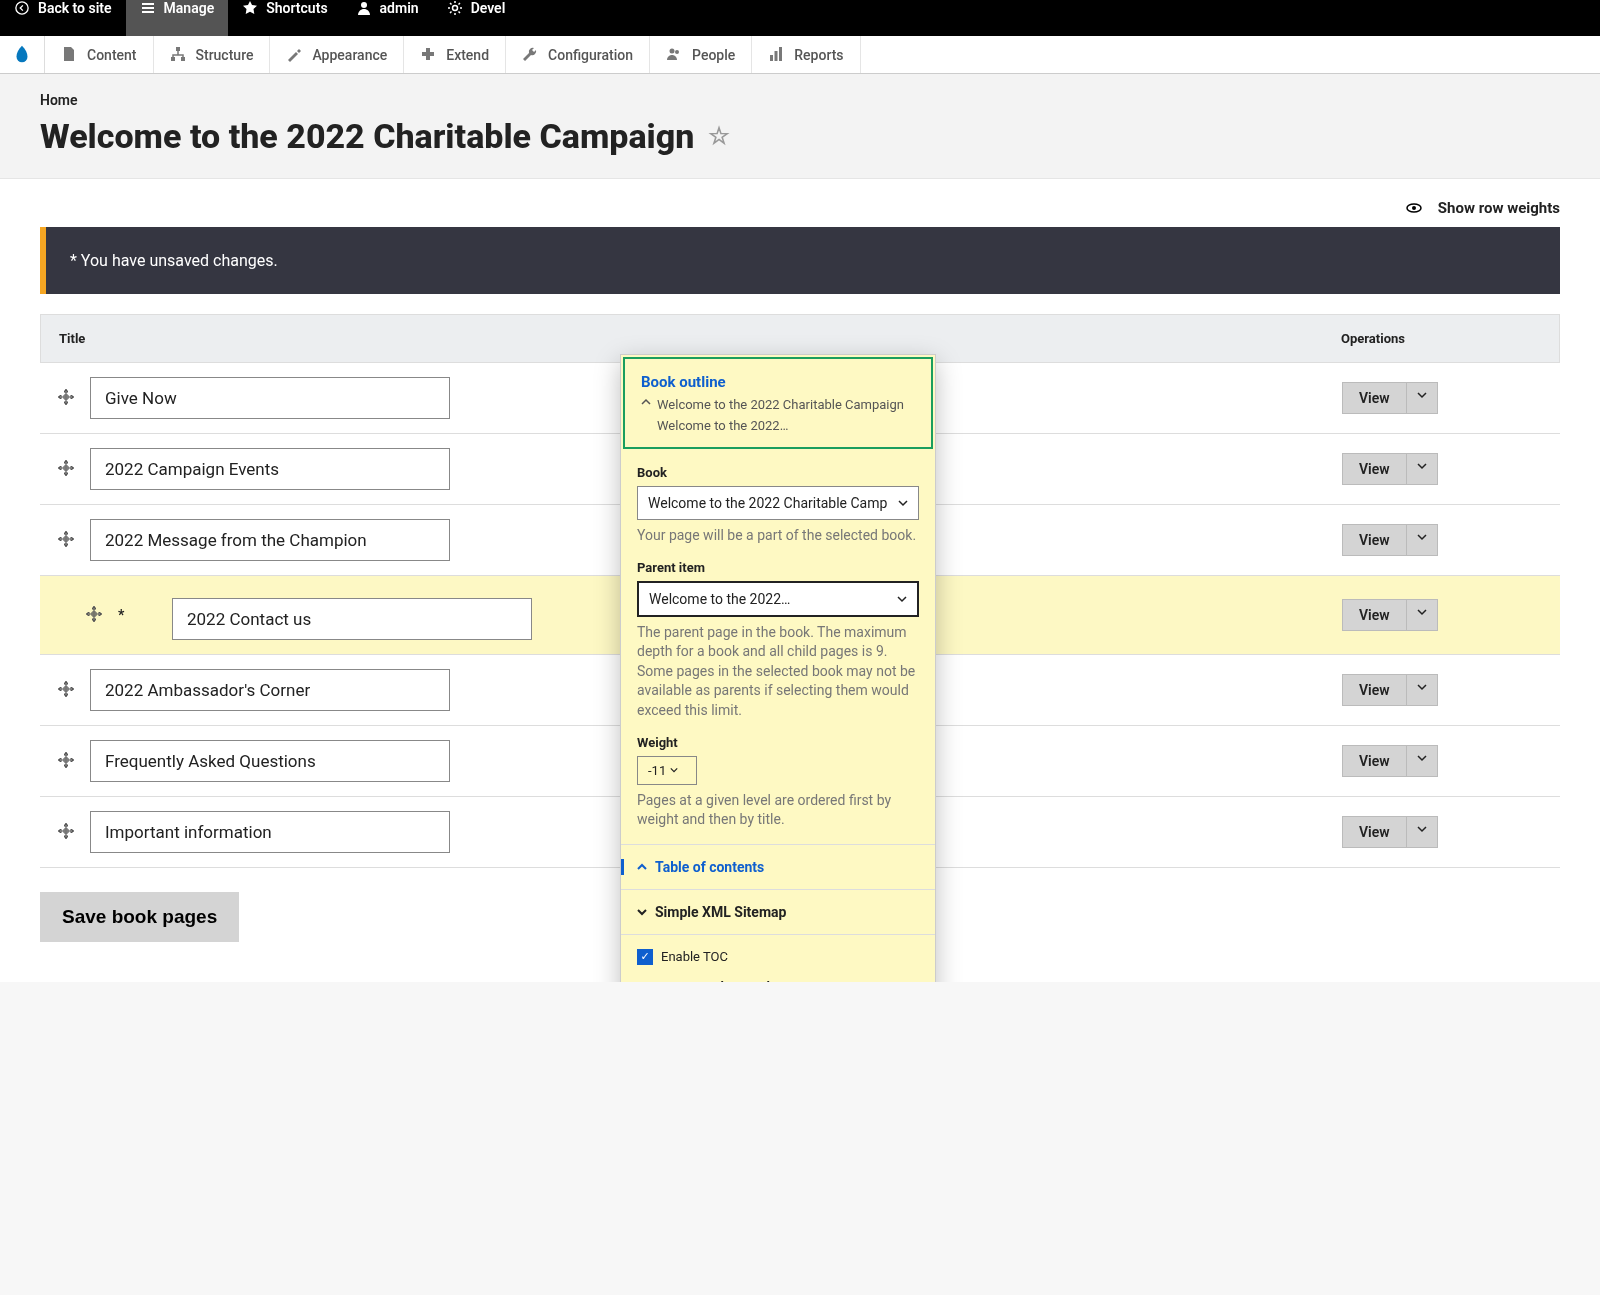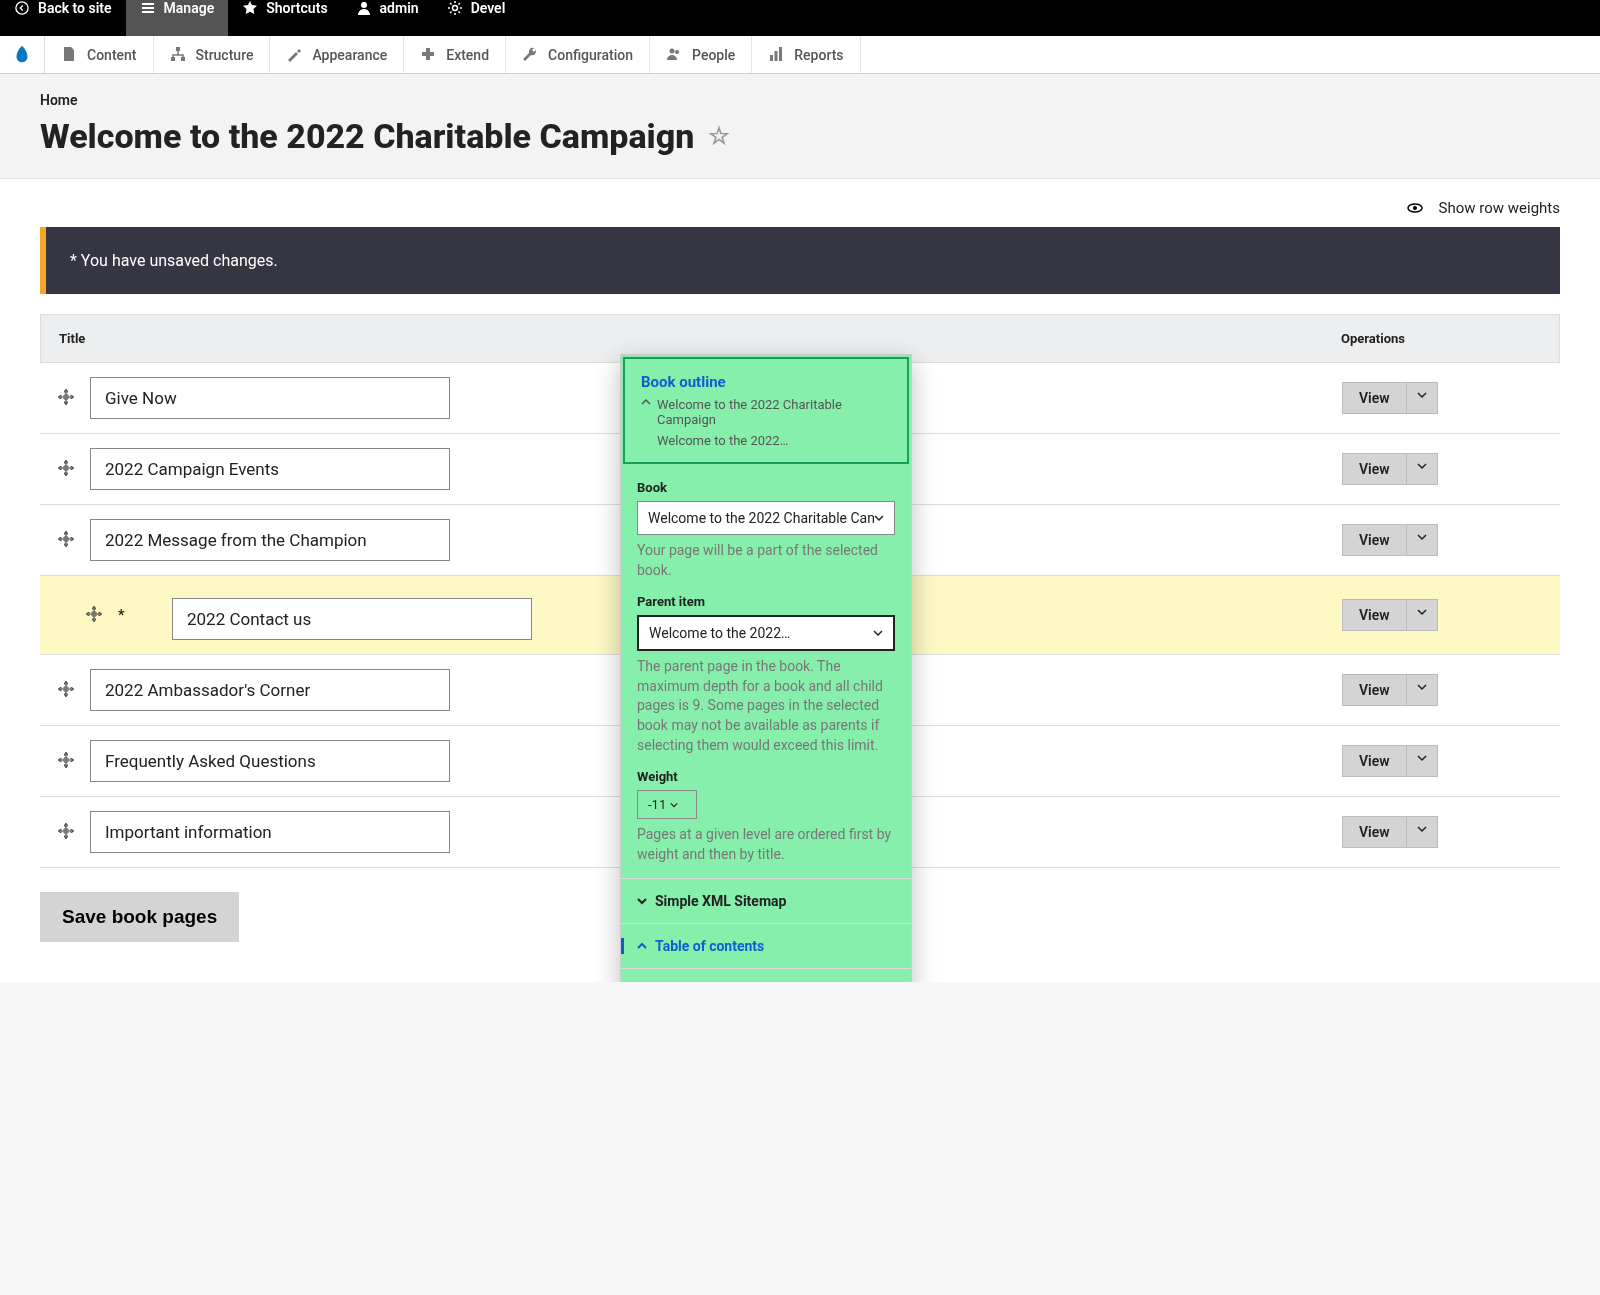--- a/index.html
+++ b/index.html
@@ -19,21 +19,21 @@
 
 
 .page-header { padding: 18px 40px 22px 40px; background: #f3f3f3; border-bottom: 1px solid #e5e5e5; }
 .breadcrumb { font-size: 14px; font-weight: 600; margin-bottom: 8px; }
 .page-title { font-size: 34px; font-weight: 800; display: flex; align-items: center; gap: 14px; }
 .star { font-size: 24px; color: #999; }
 
 
 .content { background: #fff; padding: 20px 40px 40px; position: relative; }
 
-.show-weights { text-align: right; font-weight: 400; font-size: 15px; display: flex; justify-content: flex-end; align-items: center; gap: 16px; margin-bottom: 10px; }
+.show-weights { text-align: right; font-weight: 700; font-size: 15px; display: flex; justify-content: flex-end; align-items: center; gap: 16px; margin-bottom: 10px; }
 
 
 .warning-bar { background: #353641; border-left: 6px solid #f5a623; color: #fff; padding: 24px 24px; font-size: 16px; margin-bottom: 20px; }
 
 
 .table-head { background: #eceef0; display: flex; padding: 16px 18px; font-weight: 700; font-size: 13px; border: 1px solid #ddd; }
 .col-title { flex: 1; }
 .col-ops { width: 200px; text-align: left; }
 .row { display: flex; align-items: center; padding: 14px 18px; border-bottom: 1px solid #ddd; gap: 14px; }
 .row.highlight { background: #fdf8c4; }
@@ -42,21 +42,21 @@
 .mod-mark { font-weight: 700; width: 10px; }
 .input-box { flex: 1; max-width: 360px; border: 1px solid #888; padding: 10px 14px; font-size: 17px; background: #fff; }
 .row .col-ops { margin-left: auto; }
 .view-btn { display: inline-flex; background: #d4d4d4; border: 1px solid #bbb; font-size: 14px; font-weight: 600; }
 .view-btn .lbl { padding: 7px 16px; border-right: 1px solid #bbb; }
 .view-btn .caret { padding: 7px 10px; }
 
 .save-btn { margin-top: 24px; background: #d4d4d4; border: none; padding: 14px 22px; font-size: 19px; font-weight: 700; cursor: pointer; }
 
 
-.panel { position: absolute; left: 620px; top: 175px; width: 292px; background: #86efac; border: 1px solid #ccc; box-shadow: 0 8px 24px rgba(0,0,0,0.25); font-size: 13px; }
+.panel { position: absolute; left: 620px; top: 175px; width: 316px; background: #fef9c3; border: 1px solid #ccc; box-shadow: 0 8px 24px rgba(0,0,0,0.25); font-size: 13px; }
 .panel-section { border-bottom: 1px solid #ddd; padding: 14px 16px; }
 .panel-section.outline { border: 2px solid #1a9e5e; margin: 2px; }
 .panel .section-title-link { color: #0e5fce; font-weight: 700; font-size: 15px; }
 .panel .sub { color: #555; margin-top: 6px; display: flex; align-items: flex-start; gap: 6px; font-size: 13px; }
 .panel label { font-weight: 700; display: block; margin-bottom: 6px; font-size: 13px; }
 .panel .select { border: 1px solid #888; padding: 8px 10px; width: 100%; display: flex; justify-content: space-between; align-items: center; background: #fff; font-size: 14px; }
 .panel .select.strong { border: 2px solid #222; }
 .panel .help { color: #777; font-size: 14px; margin-top: 6px; line-height: 1.4; }
 .panel .weight { display: flex; align-items: center; gap: 4px; border: 1px solid #888; padding: 6px 10px; width: 60px; }
 .panel .collapsible { display: flex; align-items: center; gap: 8px; font-weight: 700; font-size: 14px; }
@@ -390,38 +390,38 @@
         <span>
             <svg width="8" height="8" viewBox="0 0 10 10">
               <path d="M1 3l4 4 4-4" fill="none" stroke="#222" stroke-width="1.5"></path>
             </svg>
           </span>
       </div>
       <div class="help">Pages at a given level are ordered first by weight and then by title.</div>
     </div>
 
     <div class="panel-section">
+      <div class="collapsible toc-head">
+        <span>
+            <svg width="10" height="10" viewBox="0 0 10 10">
+              <path d="M1 7l4-4 4 4" fill="none" stroke="#0e5fce" stroke-width="2"></path>
+            </svg>
+          </span>
+        <span>Table of contents</span>
+      </div>
+    </div>
+
+    <div class="panel-section">
       <div class="collapsible">
         <span>
             <svg width="10" height="10" viewBox="0 0 10 10">
               <path d="M1 3l4 4 4-4" fill="none" stroke="#222" stroke-width="2"></path>
             </svg>
           </span>
         <span>Simple XML Sitemap</span>
-      </div>
-    </div>
-
-    <div class="panel-section">
-      <div class="collapsible toc-head">
-        <span>
-            <svg width="10" height="10" viewBox="0 0 10 10">
-              <path d="M1 7l4-4 4 4" fill="none" stroke="#0e5fce" stroke-width="2"></path>
-            </svg>
-          </span>
-        <span>Table of contents</span>
       </div>
     </div>
 
     <div class="panel-section" style="border-bottom:none">
       <div class="check">
         <span class="checkbox">✓</span>
         <span>Enable TOC</span>
       </div>
       <label>Max TOC Header Level</label>
       <div class="numinput">2</div>

